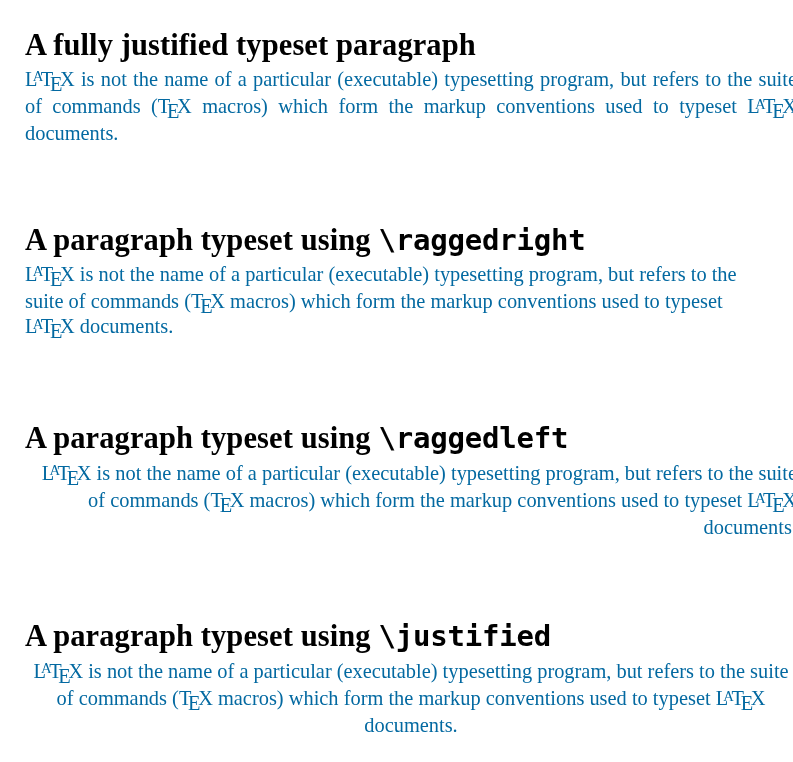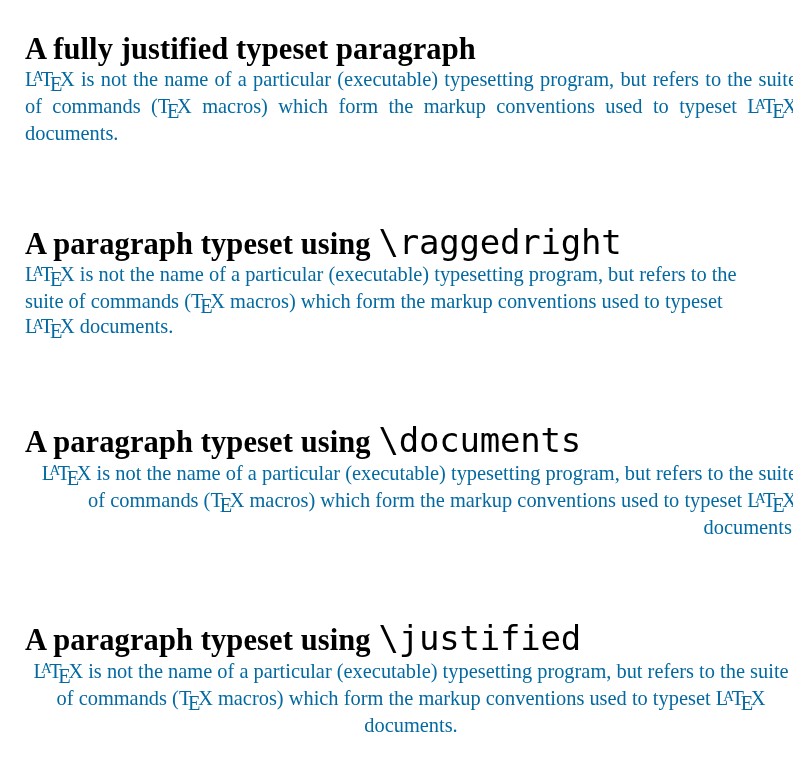--- a/index.html
+++ b/index.html
@@ -29,22 +29,22 @@
     font-family: "Liberation Serif", "DejaVu Serif", serif;
     font-weight: bold;
     font-size: 30.5px;
     line-height: 1.0;
     letter-spacing: 0.1px;
     white-space: nowrap;
     color: #000000;
   }
   .heading .mono {
     font-family: "DejaVu Sans Mono", "Liberation Mono", monospace;
-    font-weight: normal;
-    font-size: 34px;
+    font-weight: bold;
+    font-size: 29px;
     letter-spacing: -0.2px;
     text-align: right;
   }
 
   
   .para {
     font-family: "Liberation Serif", "DejaVu Serif", serif;
     font-size: 20.4px;
     line-height: 25.2px;
     color: #0369a1;
@@ -99,21 +99,21 @@
 <div class="page">
 
   <h1 id="heading-1" class="heading"><span>A fully justified typeset paragraph</span><span class="mono"></span></h1>
 
   <p id="paragraph-1" class="para justify w-full"><span class="latex"><span>L</span><span class="a">A</span><span class="t2">T</span><span class="e">E</span><span>X</span></span><span> is not the name of a particular (executable) typesetting program, but refers to the suite of commands (</span><span class="tex"><span class="t1">T</span><span class="e">E</span><span>X</span></span><span> macros) which form the markup conventions used to typeset </span><span class="latex"><span>L</span><span class="a">A</span><span class="t2">T</span><span class="e">E</span><span>X</span></span><span> documents.</span></p>
 
   <h1 id="heading-2" class="heading"><span>A paragraph typeset using </span><span class="mono">\raggedright</span></h1>
 
   <p id="paragraph-2" class="para raggedright w-narrow"><span class="latex"><span>L</span><span class="a">A</span><span class="t2">T</span><span class="e">E</span><span>X</span></span><span> is not the name of a particular (executable) typesetting program, but refers to the suite of commands (</span><span class="tex"><span class="t1">T</span><span class="e">E</span><span>X</span></span><span> macros) which form the markup conventions used to typeset </span><span class="latex"><span>L</span><span class="a">A</span><span class="t2">T</span><span class="e">E</span><span>X</span></span><span> documents.</span></p>
 
-  <h1 id="heading-3" class="heading"><span>A paragraph typeset using </span><span class="mono">\documents</span></h1>
+  <h1 id="heading-3" class="heading"><span>A paragraph typeset using </span><span class="mono">\raggedleft</span></h1>
 
   <p id="paragraph-3" class="para raggedleft w-full"><span class="latex"><span>L</span><span class="a">A</span><span class="t2">T</span><span class="e">E</span><span>X</span></span><span> is not the name of a particular (executable) typesetting program, but refers to the suite of commands (</span><span class="tex"><span class="t1">T</span><span class="e">E</span><span>X</span></span><span> macros) which form the markup conventions used to typeset </span><span class="latex"><span>L</span><span class="a">A</span><span class="t2">T</span><span class="e">E</span><span>X</span></span><span> documents.</span></p>
 
   <h1 id="heading-4" class="heading"><span>A paragraph typeset using </span><span class="mono">\justified</span></h1>
 
   <p id="paragraph-4" class="para centering w-center"><span class="latex"><span>L</span><span class="a">A</span><span class="t2">T</span><span class="e">E</span><span>X</span></span><span> is not the name of a particular (executable) typesetting program, but refers to the suite of commands (</span><span class="tex"><span class="t1">T</span><span class="e">E</span><span>X</span></span><span> macros) which form the markup conventions used to typeset </span><span class="latex"><span>L</span><span class="a">A</span><span class="t2">T</span><span class="e">E</span><span>X</span></span><span> documents.</span></p>
 
 </div>
 
 </body></html>

